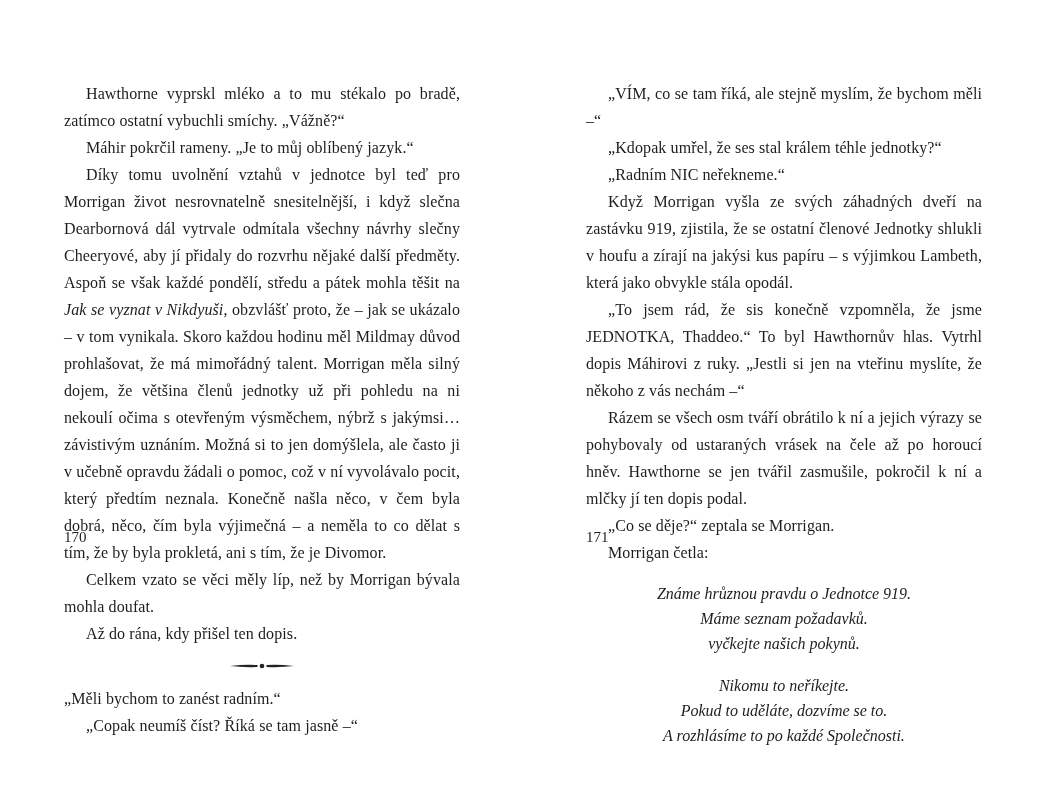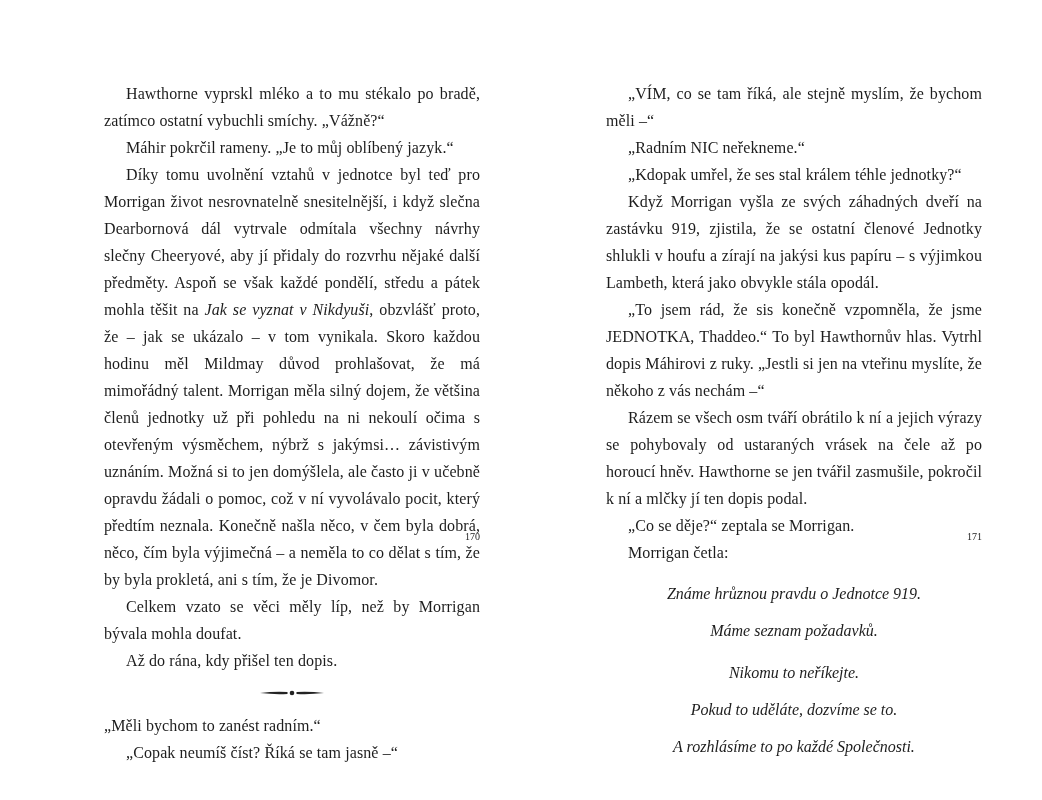--- a/index.html
+++ b/index.html
@@ -11,21 +11,21 @@
     width: 1042px;
     height: 800px;
     overflow: hidden;
     color: #1d1d1d;
     font-family: "Liberation Serif", "DejaVu Serif", serif;
   }
   .spread {
     box-sizing: border-box;
     width: 1042px;
     height: 585px;
-    padding: 80px 60px 38px 104px;
+    padding: 80px 60px 38px 64px;
     display: flex;
     gap: 126px;
   }
   .page {
     position: relative;
     flex: 1;
     min-width: 0;
   }
   .text-block { width: 100%; }
   .para {
@@ -43,32 +43,32 @@
     align-items: center;
     height: 38px;
   }
   .letter {
     margin-top: 15px;
     text-align: center;
     font-style: italic;
   }
   .letter-group { margin: 0 0 17px 0; }
   .letter-line {
-    margin: 12px;
+    margin: 0;
     font-size: 16px;
     line-height: 25px;
     text-align: center;
   }
   .page-number {
     position: absolute;
     left: 0;
     right: 0;
     bottom: 0;
-    text-align: right;
-    font-size: 10px;
+    text-align: left;
+    font-size: 15px;
     line-height: 20px;
   }
 </style>
 </head>
 <body>
 
 <div class="spread">
   <div class="page">
     <div class="text-block" id="left-blocks">
         <p class="para indent"><span>Hawthorne vyprskl mléko a to mu stékalo po bradě, zatímco ostatní vybuchli smíchy. „Vážně?“</span></p>
@@ -84,31 +84,32 @@
           </svg>
         </div>
         <p class="para"><span>„Měli bychom to zanést radním.“</span></p>
         <p class="para indent"><span>„Copak neumíš číst? Říká se tam jasně –“</span></p>
       </div>
     <div class="page-number">170</div>
   </div>
   <div class="page">
     <div class="text-block" id="right-blocks">
         <p class="para indent"><span>„VÍM, co se tam říká, ale stejně myslím, že bychom měli –“</span></p>
+        <p class="para indent"><span>„Kdopak umřel, že ses stal králem téhle jednotky?“</span></p>
         <p class="para indent"><span>„Radním NIC neřekneme.“</span></p>
-        <p class="para indent"><span>„Kdopak umřel, že ses stal králem téhle jednotky?“</span></p>
         <p class="para indent"><span>Když Morrigan vyšla ze svých záhadných dveří na zastávku 919, zjistila, že se ostatní členové Jednotky shlukli v houfu a zírají na jakýsi kus papíru – s výjimkou Lambeth, která jako obvykle stála opodál.</span></p>
         <p class="para indent"><span>„To jsem rád, že sis konečně vzpomněla, že jsme JEDNOTKA, Thaddeo.“ To byl Hawthornův hlas. Vytrhl dopis Máhirovi z ruky. „Jestli si jen na vteřinu myslíte, že někoho z vás nechám –“</span></p>
         <p class="para indent"><span>Rázem se všech osm tváří obrátilo k ní a jejich výrazy se pohybovaly od ustaraných vrásek na čele až po horoucí hněv. Hawthorne se jen tvářil zasmušile, pokročil k ní a mlčky jí ten dopis podal.</span></p>
         <p class="para indent"><span>„Co se děje?“ zeptala se Morrigan.</span></p>
         <p class="para indent"><span>Morrigan četla:</span></p>
         <div class="letter">
           <div class="letter-group">
             <p class="letter-line">Známe hrůznou pravdu o Jednotce 919.</p>
             <p class="letter-line">Máme seznam požadavků.</p>
+            <p class="letter-line">vyčkejte našich pokynů.</p>
           </div>
           <div class="letter-group">
             <p class="letter-line">Nikomu to neříkejte.</p>
             <p class="letter-line">Pokud to uděláte, dozvíme se to.</p>
             <p class="letter-line">A rozhlásíme to po každé Společnosti.</p>
           </div>
         </div>
       </div>
     <div class="page-number">171</div>
   </div>

